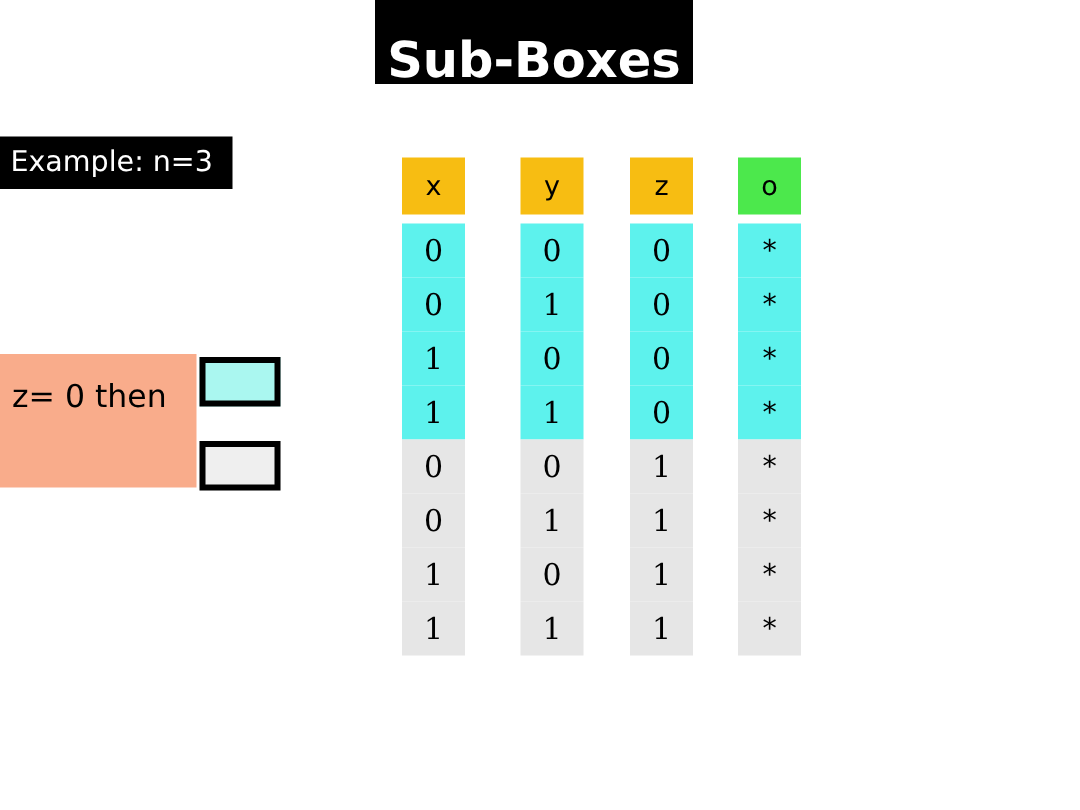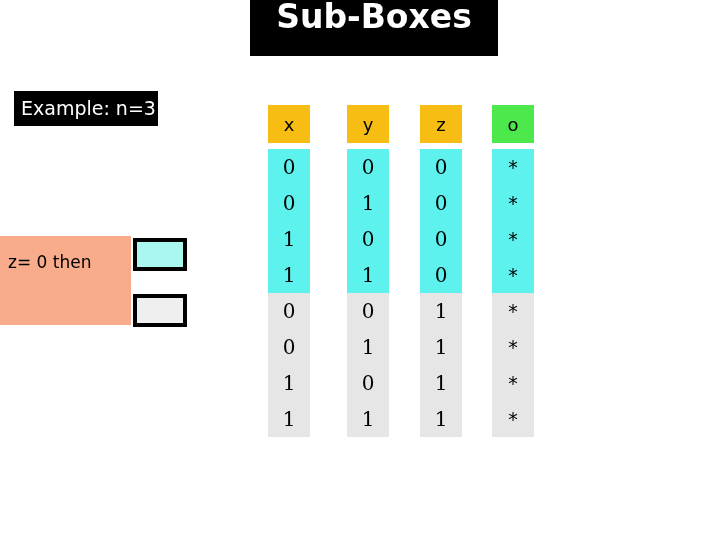--- a/index.html
+++ b/index.html
@@ -13,42 +13,42 @@
     font-family: "DejaVu Sans", sans-serif;
     overflow: hidden;
     position: relative;
   }
 
   
   #title-banner {
     position: absolute;
     left: 250px;
     top: 0px;
-    width: 248px;
+    width: 212px;
     height: 56px;
     background: #000000;
     display: flex;
-    align-items: flex-start;
+    align-items: flex-end;
     justify-content: center;
   }
   #title-text {
     color: #ffffff;
     font-size: 33px;
     font-weight: bold;
     letter-spacing: 0px;
     line-height: 1;
     font-family: "DejaVu Sans", sans-serif;
   }
 
   
   #example-banner {
     position: absolute;
-    left: 14px;
+    left: 0px;
     top: 91px;
-    width: 144px;
+    width: 155px;
     height: 35px;
     background: #000000;
     display: flex;
     align-items: center;
     padding-left: 7px;
     box-sizing: border-box;
   }
   #example-text {
     color: #ffffff;
     font-size: 19px;
@@ -61,21 +61,21 @@
     position: absolute;
     left: 0px;
     top: 236px;
     width: 131px;
     height: 89px;
     background: #f9ac8b;
   }
   .legend-row-label {
     position: absolute;
     left: 8px;
-    font-size: 17px;
+    font-size: 21px;
     color: #000000;
     line-height: 1;
     white-space: pre;
     font-family: "DejaVu Sans", sans-serif;
   }
   #legend-label-0 { top: 18px; }
   #legend-label-1 { top: 66px; }
 
   .legend-swatch {
     position: absolute;

